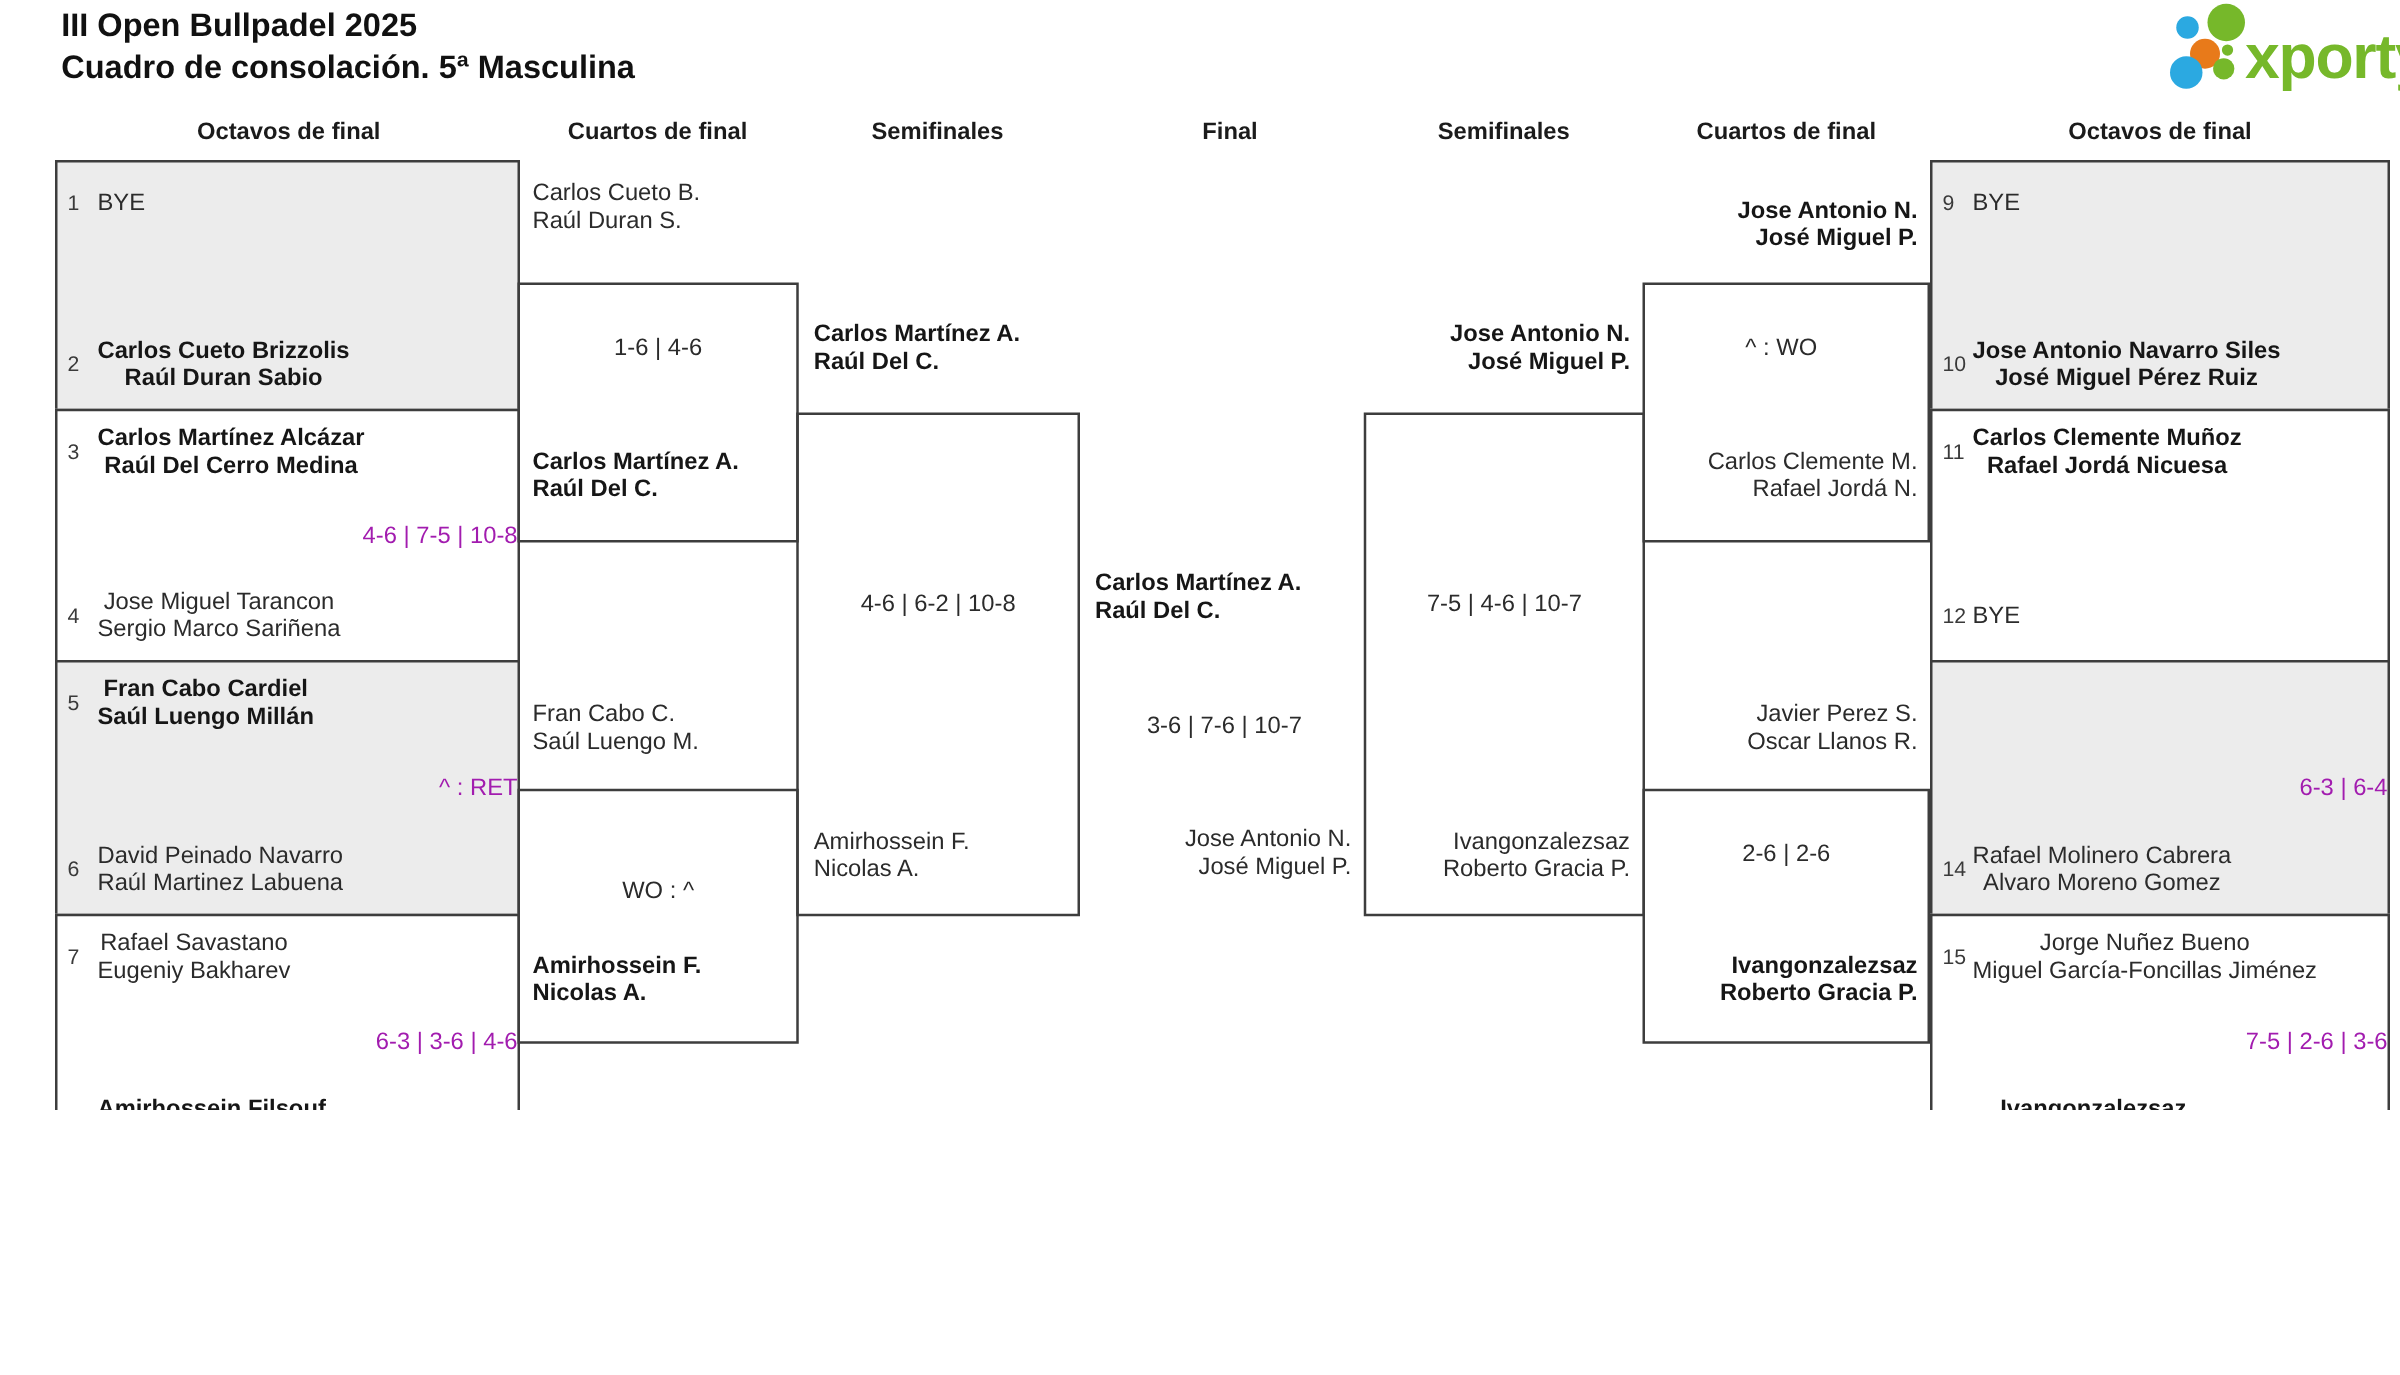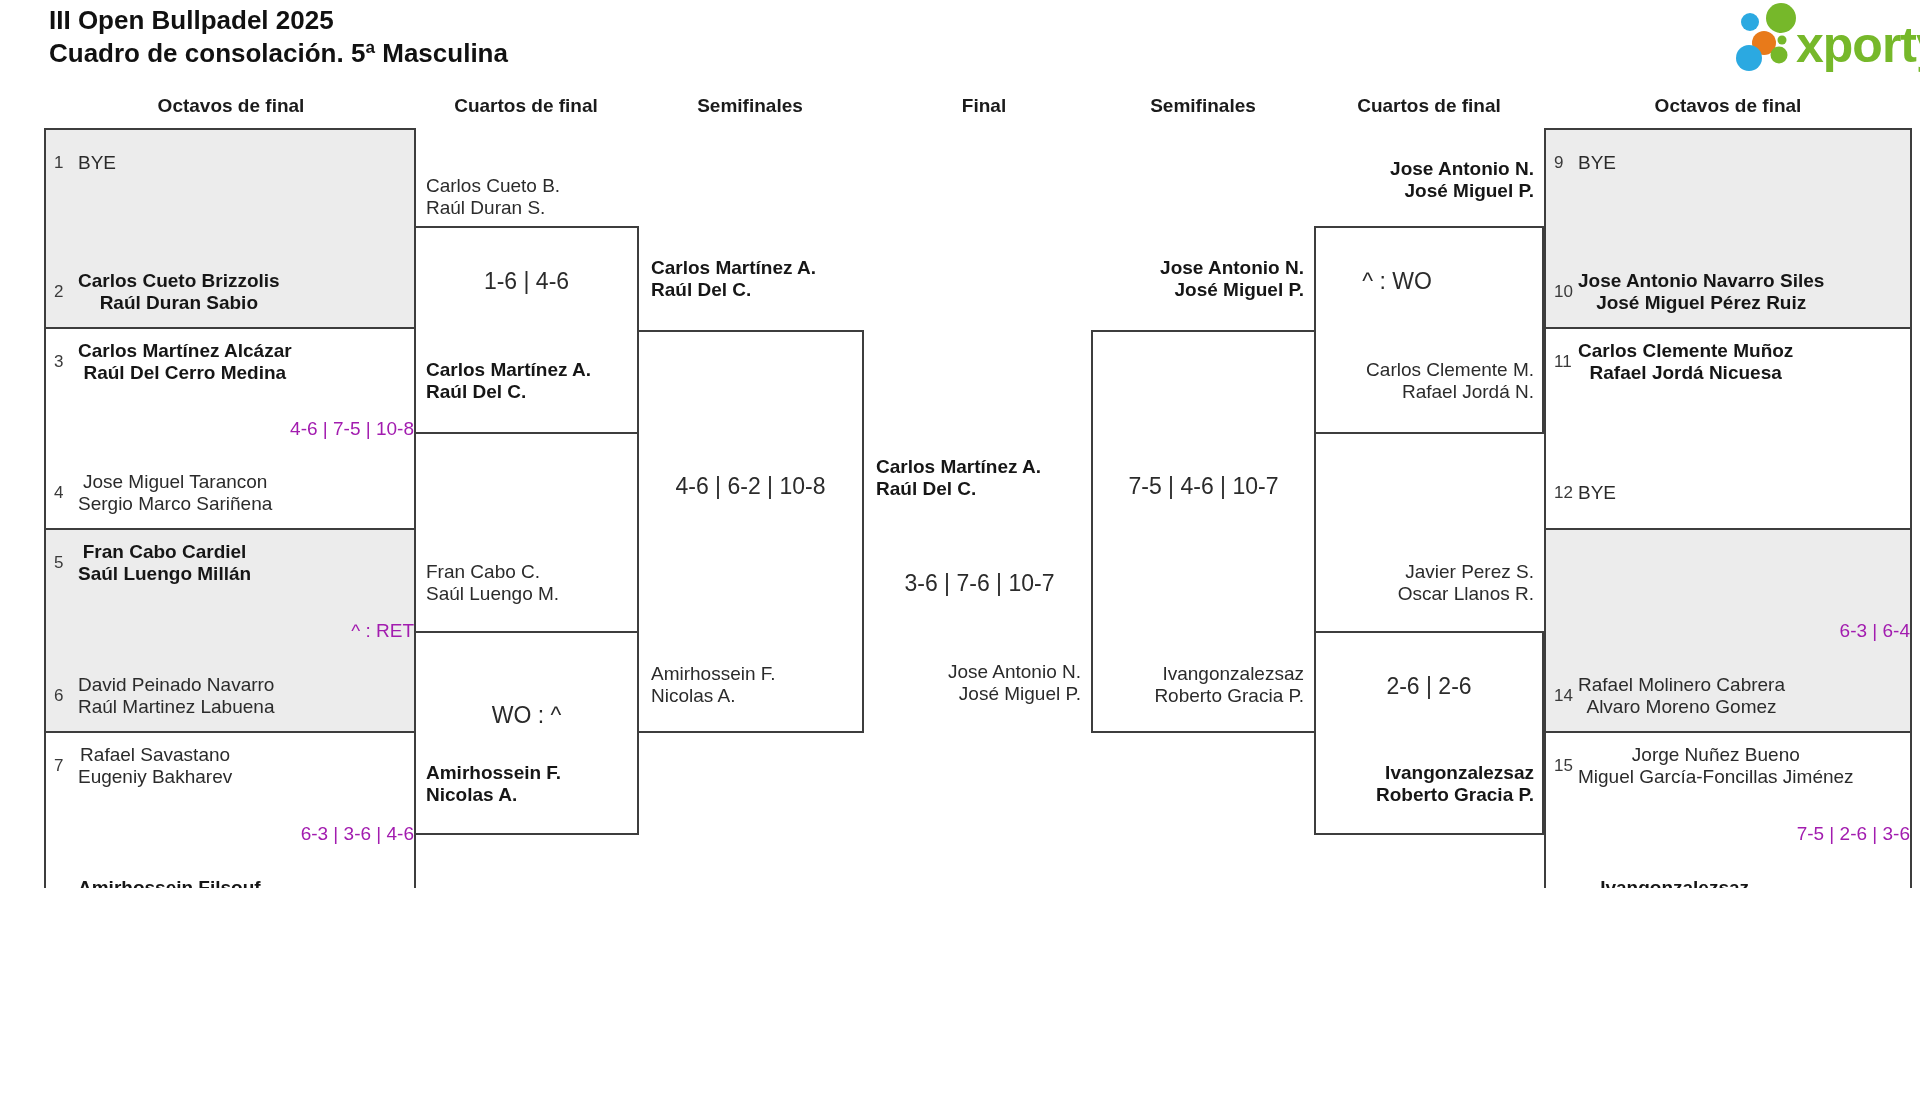--- a/index.html
+++ b/index.html
@@ -16,21 +16,21 @@
   .team.t{top:10px;}
   .team.b{bottom:12px;}
   .seed{width:24px;flex:none;font-size:17px;color:#3a3a3a;}
   .names{font-size:19px;line-height:22px;text-align:center;}
   .bold .names, .lab.bold{font-weight:700;color:#161616;}
   .oscore{position:absolute;left:0;right:0;top:50%;transform:translateY(-50%);
           text-align:right;font-size:19px;color:#a21caf;}
   .cbox{position:absolute;border:2px solid #3d3d3d;box-sizing:border-box;background:transparent;}
   .lab{position:absolute;font-size:19px;line-height:22px;color:#2b2b2b;}
   .lab.r{text-align:right;}
-  .sc{position:absolute;text-align:center;font-size:23px;color:#2b2b2b;}
+  .sc{position:absolute;text-align:center;font-size:19px;color:#2b2b2b;}
   .logo{position:absolute;left:1686px;top:2px;}
 </style>
 </head>
 <body>
 
 <div class="stage">
 
   <div class="title">
     <div>III Open Bullpadel 2025</div>
     <div>Cuadro de consolación. 5ª Masculina</div>
@@ -197,21 +197,21 @@
     </div>
   </div>
 
   <div class="cbox" style="left:370px;top:226px;width:225px;height:208px"></div>
   <div class="cbox" style="left:370px;top:631px;width:225px;height:204px"></div>
   <div class="cbox" style="left:593px;top:330px;width:227px;height:403px"></div>
   <div class="cbox" style="left:1047px;top:330px;width:225px;height:403px"></div>
   <div class="cbox" style="left:1270px;top:226px;width:230px;height:208px"></div>
   <div class="cbox" style="left:1270px;top:631px;width:230px;height:204px"></div>
 
-  <div class="lab" style="left:382px;top:175px;width:205px">
+  <div class="lab" style="left:382px;top:144px;width:205px">
     <div>Carlos Cueto B.</div>
     <div>Raúl Duran S.</div>
   </div>
   <div class="sc" style="left:370px;top:268px;width:225px">1-6 | 4-6</div>
   <div class="lab bold" style="left:382px;top:359px;width:205px">
     <div>Carlos Martínez A.</div>
     <div>Raúl Del C.</div>
   </div>
 
   <div class="lab" style="left:382px;top:561px;width:205px">
@@ -251,21 +251,21 @@
   <div class="sc" style="left:1047px;top:473px;width:225px">7-5 | 4-6 | 10-7</div>
   <div class="lab r" style="left:1060px;top:663px;width:200px">
     <div>Ivangonzalezsaz</div>
     <div>Roberto Gracia P.</div>
   </div>
 
   <div class="lab r bold" style="left:1290px;top:158px;width:200px">
     <div>Jose Antonio N.</div>
     <div>José Miguel P.</div>
   </div>
-  <div class="sc" style="left:1238px;top:268px;width:230px">^ : WO</div>
+  <div class="sc" style="left:1266px;top:268px;width:230px">^ : WO</div>
   <div class="lab r" style="left:1290px;top:561px;width:200px">
     <div>Javier Perez S.</div>
     <div>Oscar Llanos R.</div>
   </div>
 
   <div class="lab r" style="left:1290px;top:359px;width:200px">
     <div>Carlos Clemente M.</div>
     <div>Rafael Jordá N.</div>
   </div>
   <div class="sc" style="left:1270px;top:673px;width:230px">2-6 | 2-6</div>

